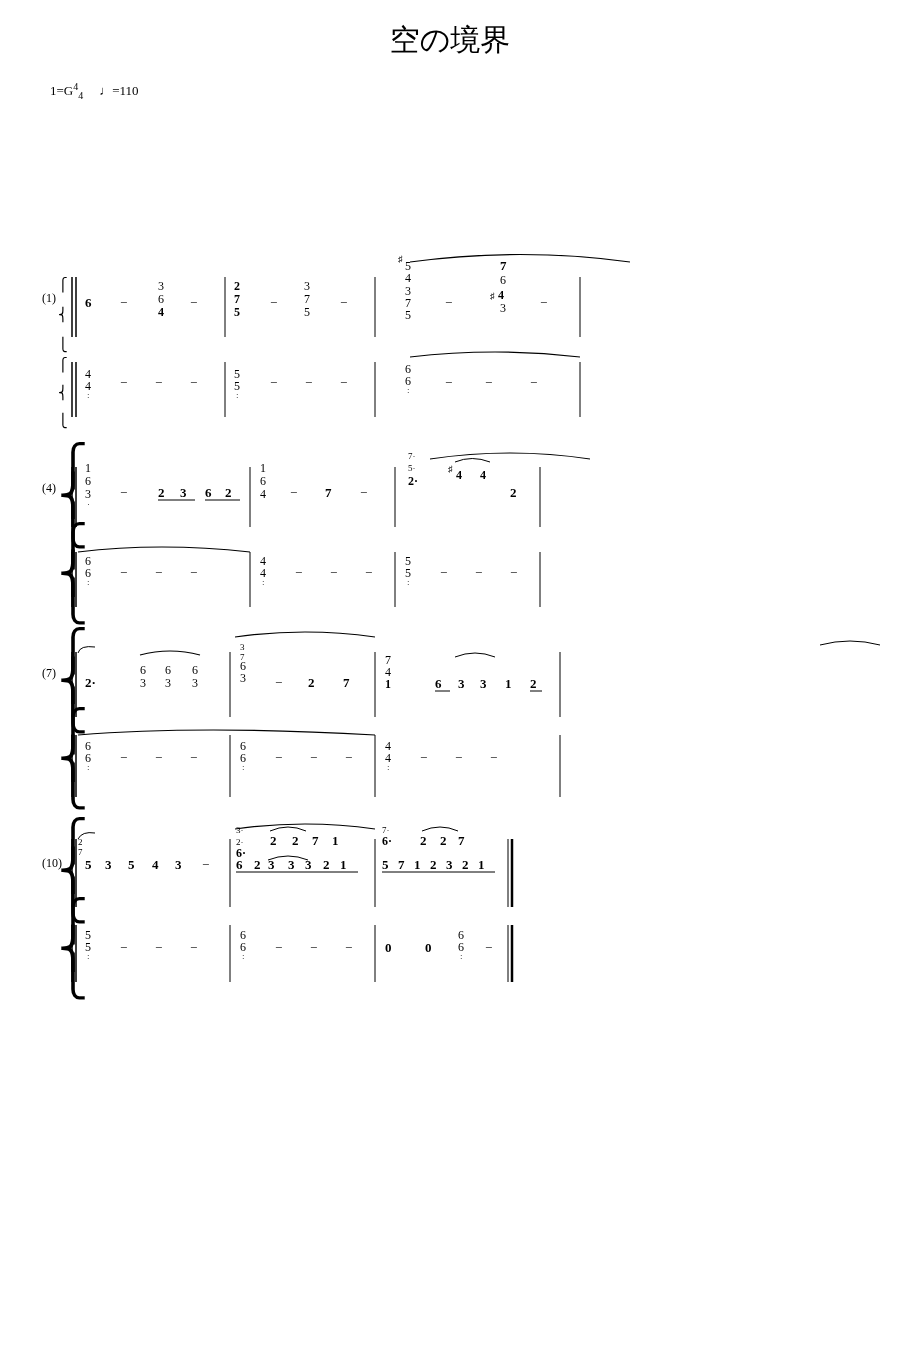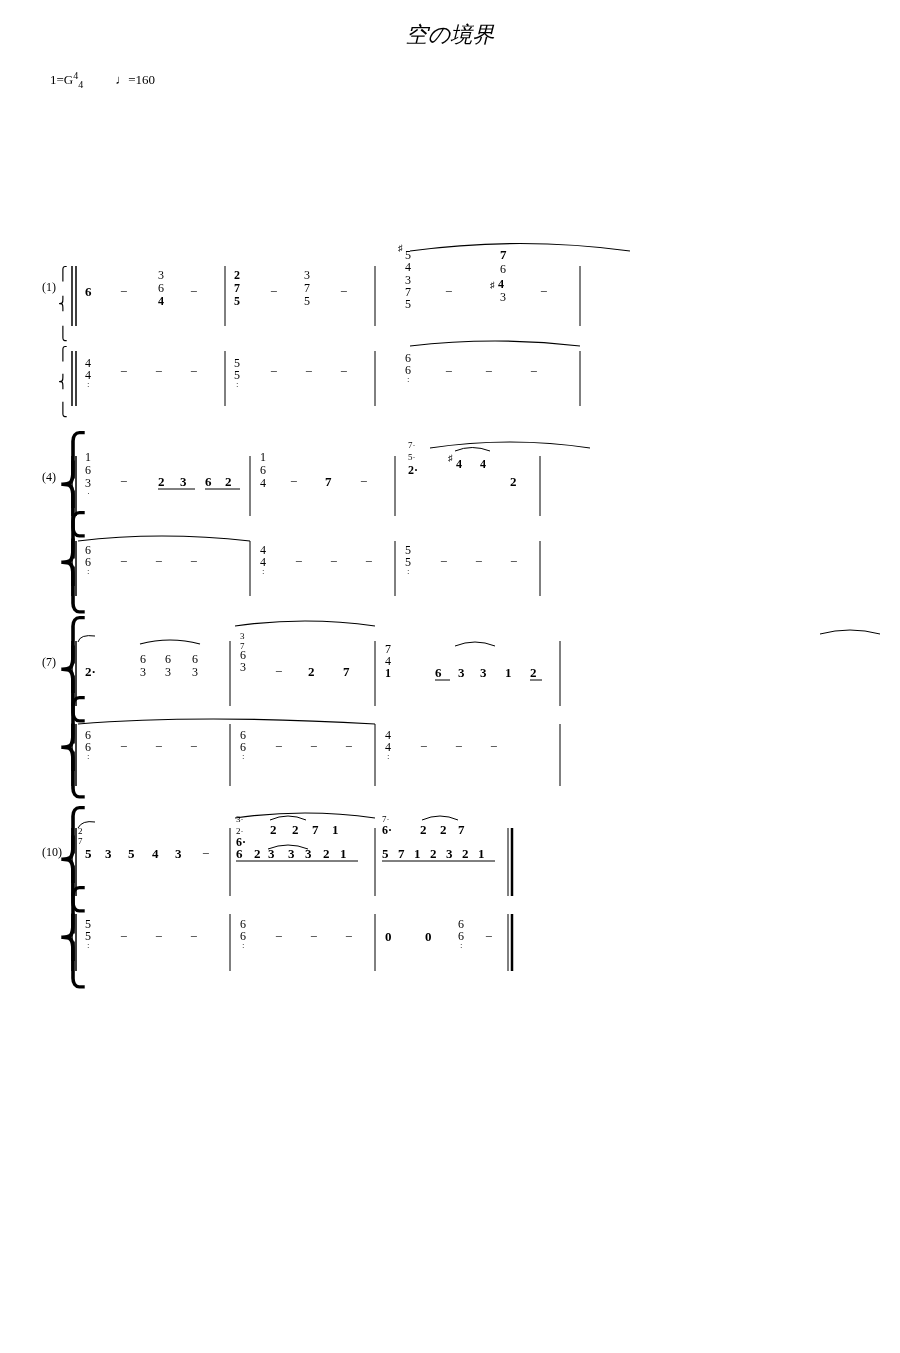--- a/index.html
+++ b/index.html
@@ -22,24 +22,23 @@
       text-align: center;
       font-size: 36px;
       font-weight: normal;
       letter-spacing: 4px;
       margin-bottom: 10px;
       margin-top: 10px;
       font-family: 'Times New Roman', serif;
     }
     .subtitle {
       text-align: center;
-      font-size: 22px;
+      font-size: 30px;
       margin-bottom: 20px;
       font-family: serif;
-      font-style: italic;
     }
 
     .score-canvas {
       width: 860px;
       margin: 0 auto;
     }
 
     
     svg.score-svg {
       display: block;
@@ -48,23 +47,23 @@
 
   </style>
 </head>
 <body>
 
 <div class="page">
   <div class="subtitle">空の境界</div>
 
   <div class="score-canvas">
 
-    <div style="display:flex;align-items:center;gap:32px;font-size:13px;margin-left:10px;margin-bottom:6px;">
+    <div style="display:flex;align-items:center;gap:16px;font-size:13px;margin-left:10px;margin-bottom:6px;">
       <span>1=G<sup style="font-size:10px">4</sup><sub style="font-size:10px">4</sub></span>
-      <span>♩=160</span>
+      <span>♩=110</span>
     </div>
 
     <svg class="score-svg" viewBox="0 0 860 1260" xmlns="http://www.w3.org/2000/svg" style="width:860px;height:1260px;">
       <style>
         text { font-family: 'Times New Roman', serif; }
         .t13 { font-size: 13px; }
         .t12 { font-size: 12px; }
         .t11 { font-size: 11px; }
         .t10 { font-size: 10px; }
         .t9  { font-size: 9px; }

